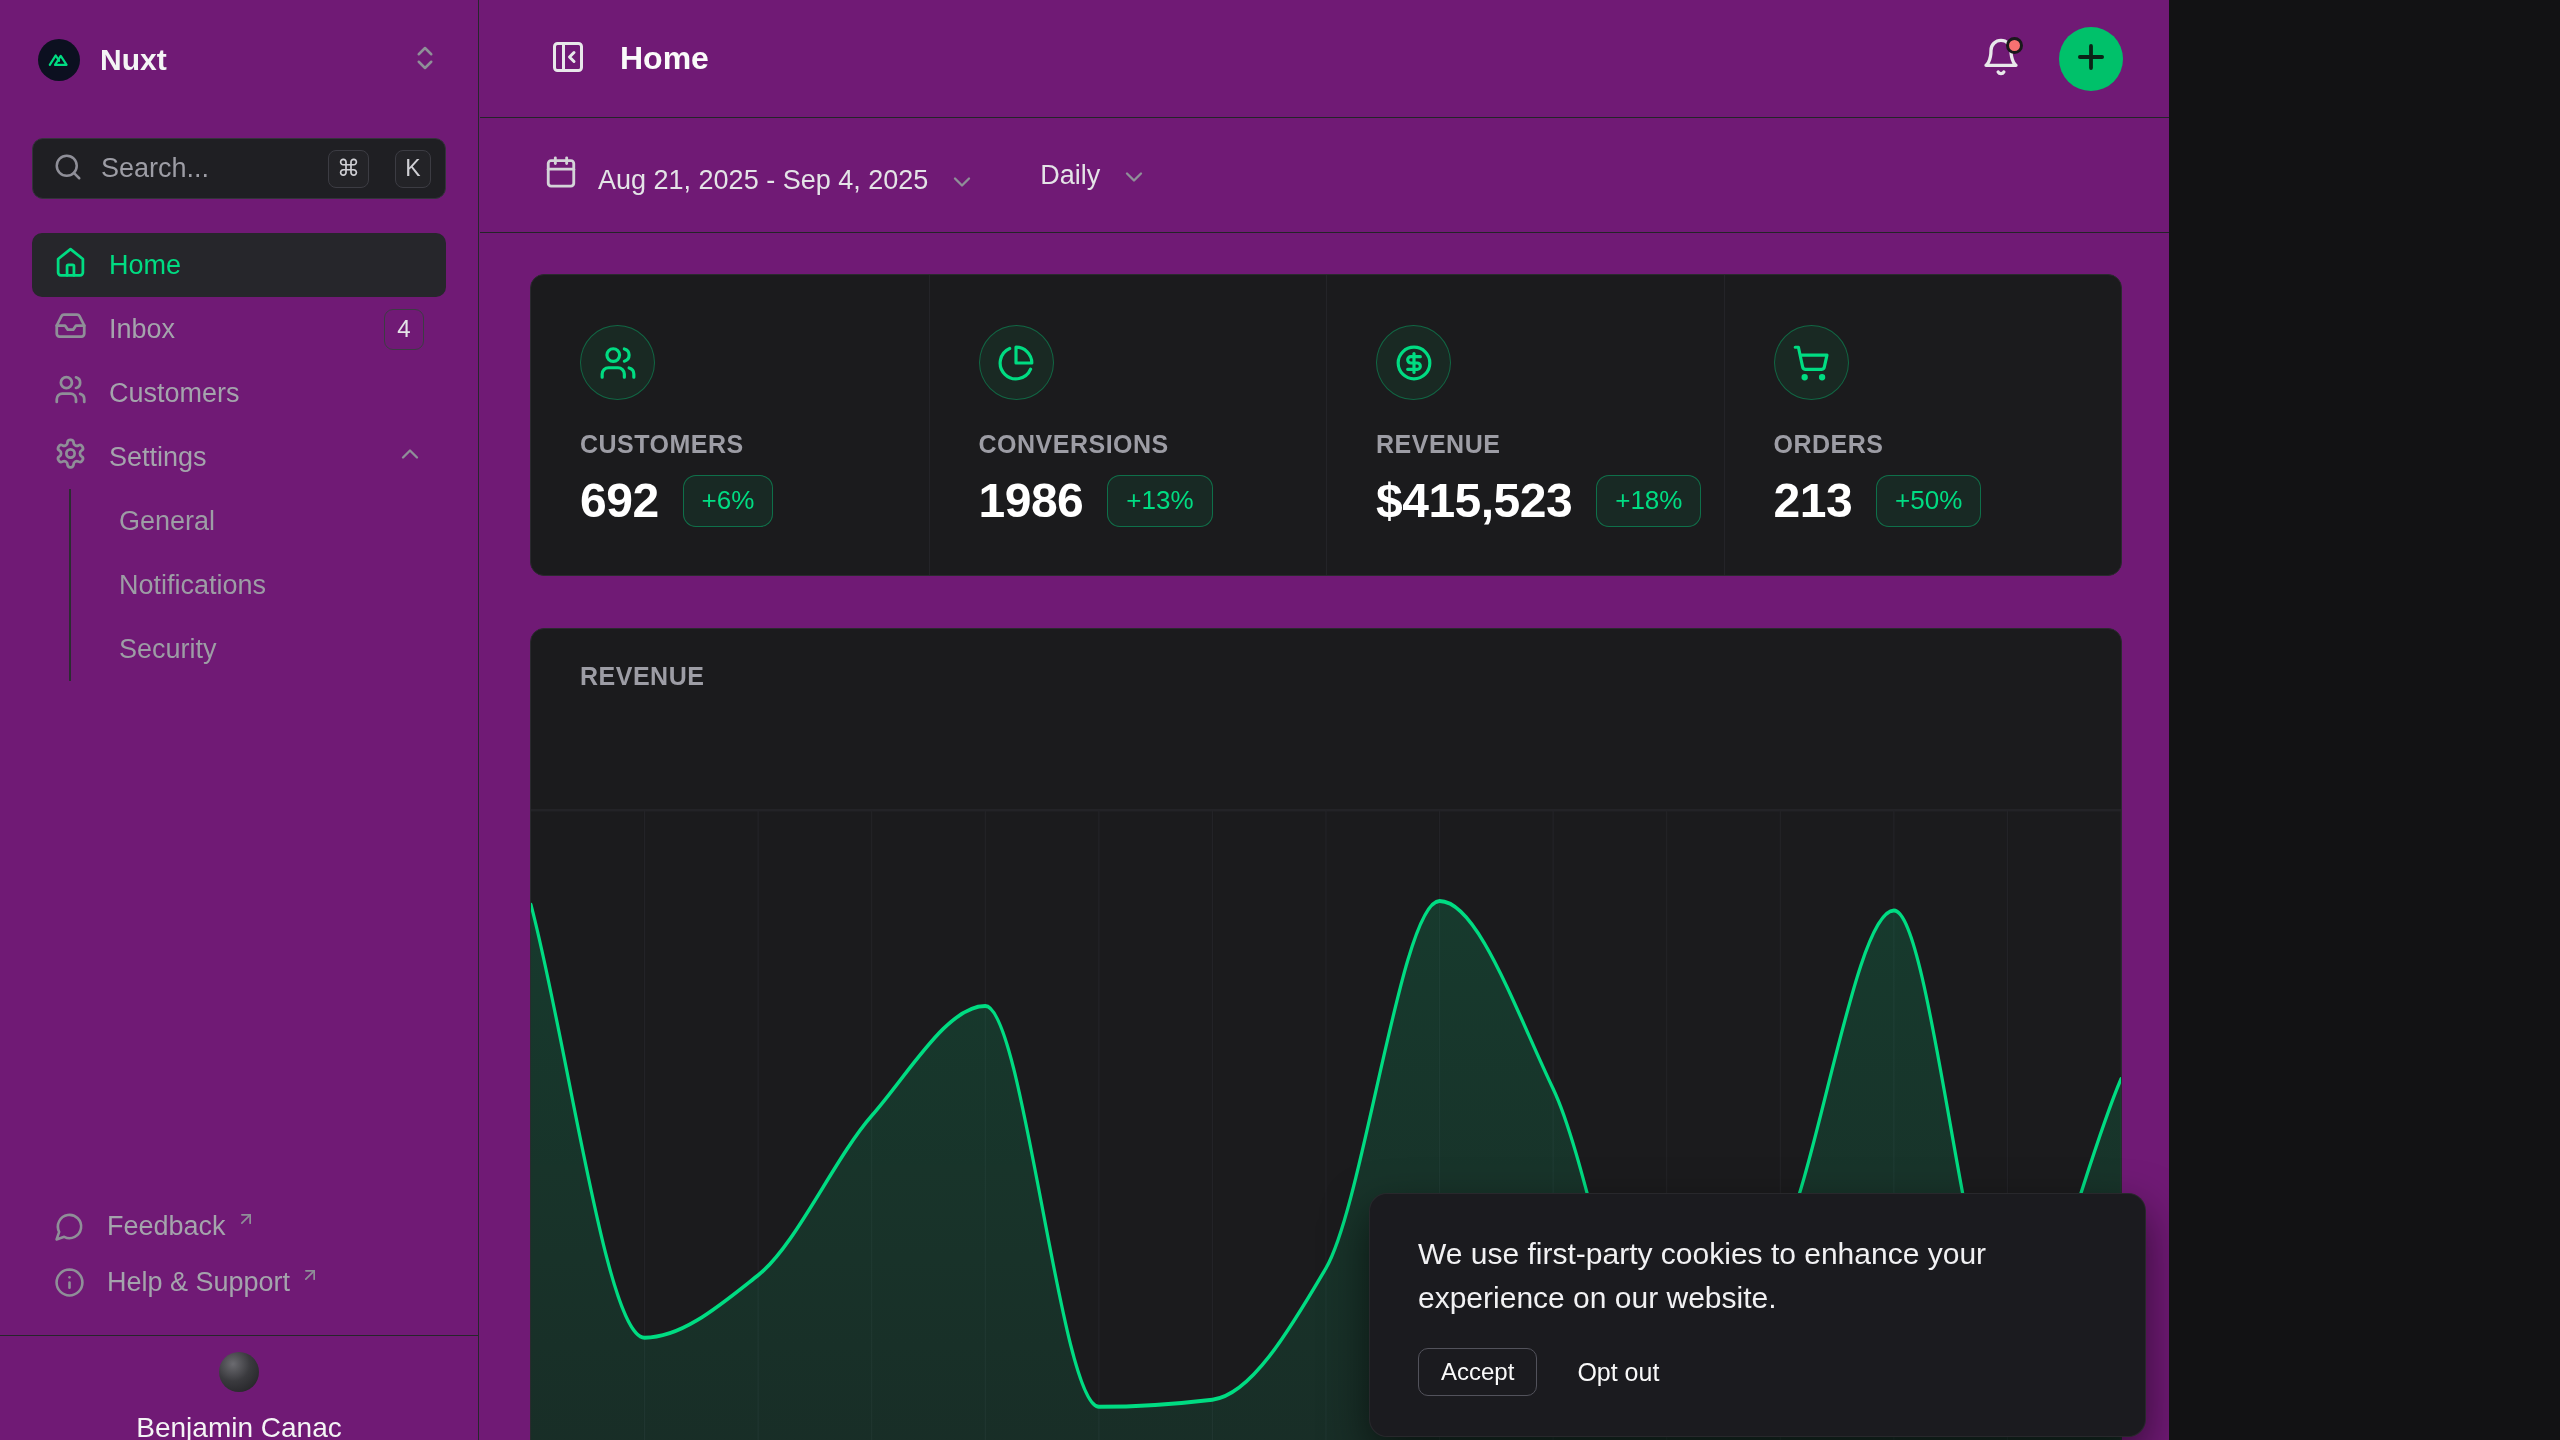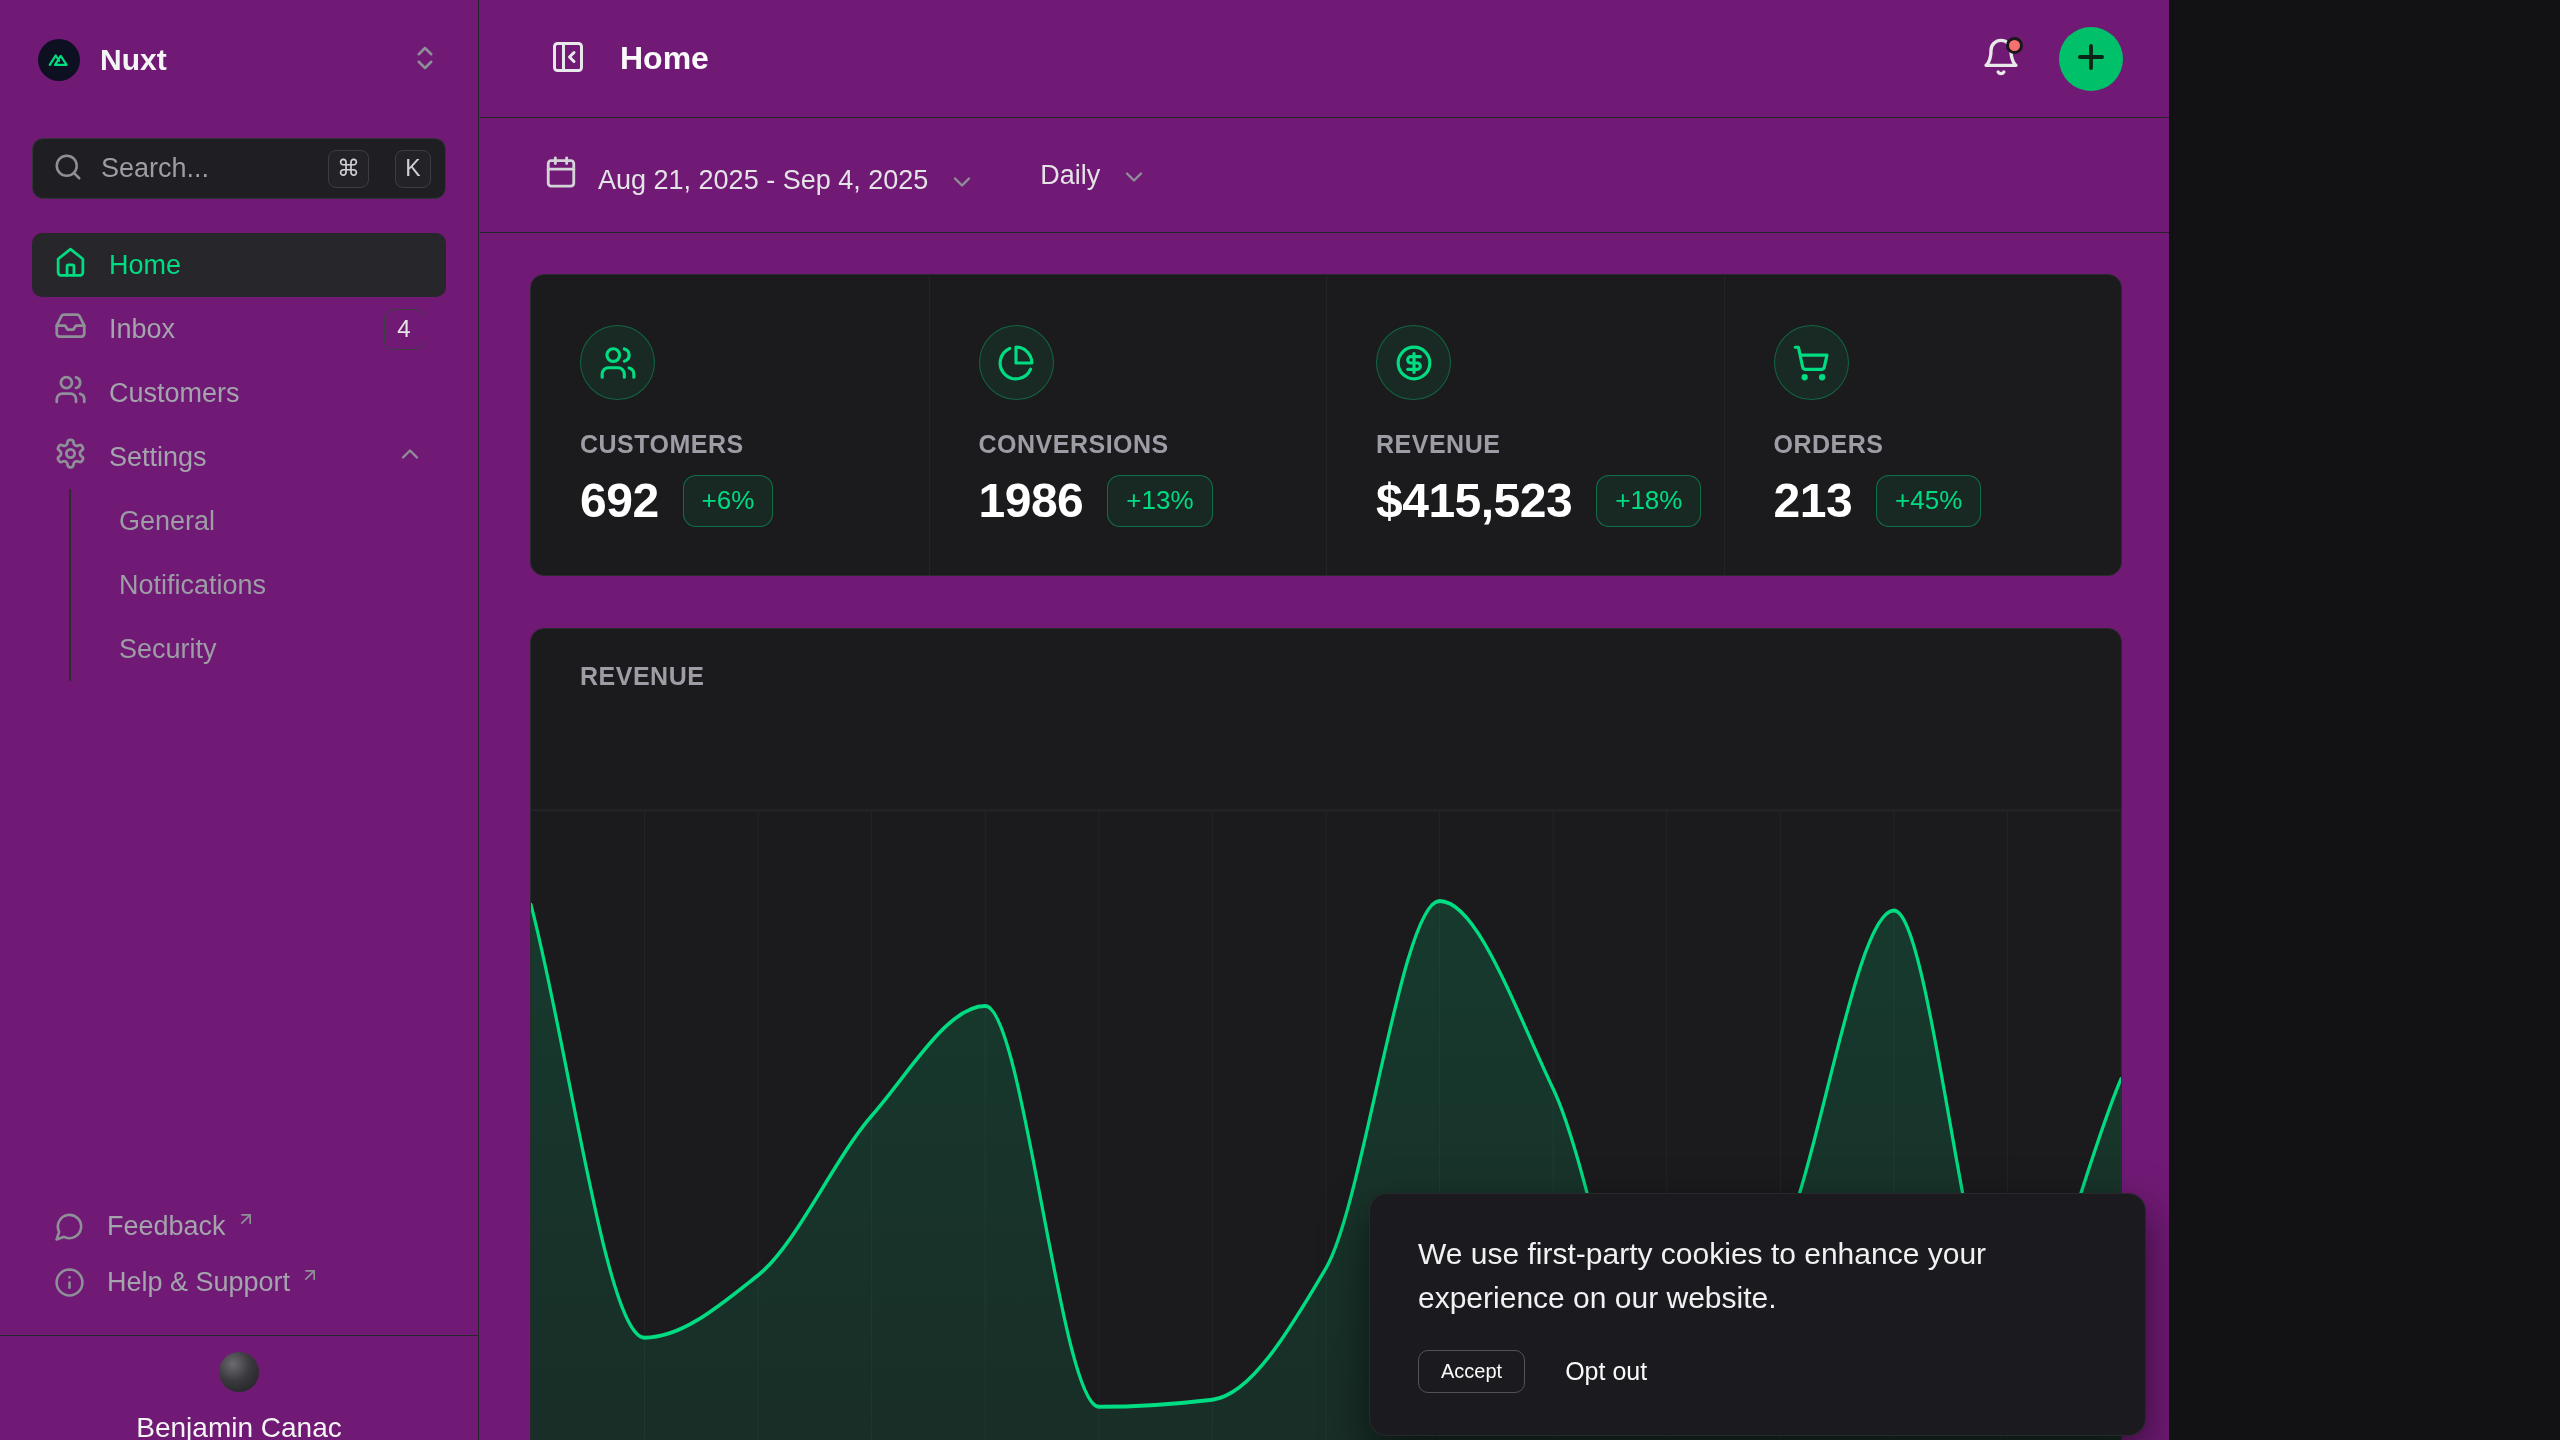--- a/index.html
+++ b/index.html
@@ -80,21 +80,21 @@
   .plot { position:relative; width:100%; height:700px; border-top:1px solid #232327; }
   .plot svg { display:block; width:100%; height:700px; }
 
   
   .cookie { position:absolute; right:23px; top:1193px; width:777px; background:#1b1b1f;
             border:1px solid rgba(255,255,255,0.06); border-radius:18px; padding:38px 48px 40px;
             box-shadow:0 18px 45px rgba(0,0,0,0.55); z-index:5; }
   .cookie .line { font-size:30px; line-height:44px; color:#f1f1f3; }
   .cookie-actions { margin-top:28px; display:flex; align-items:center; gap:40px; }
   .btn-outline { background:transparent; border:1.5px solid #52525b; border-radius:10px; padding:9px 22px;
-                 font-size:20px; color:#fafafa; font-family:inherit; cursor:pointer; }
+                 font-size:24px; color:#fafafa; font-family:inherit; cursor:pointer; }
   .btn-ghost { background:none; border:none; font-size:25px; color:#fafafa; font-family:inherit; cursor:pointer; padding:9px 0; }
 
   svg { flex:0 0 auto; }
 </style>
 </head>
 <body>
 
 <div id="screen">
 
   <aside class="sidebar">
@@ -338,21 +338,21 @@
           <div class="stat-ic">
             <svg width="38" height="38" viewBox="0 0 24 24" fill="none" stroke="currentColor" stroke-width="2" stroke-linecap="round" stroke-linejoin="round">
                 <circle cx="8" cy="21" r="1"></circle>
                 <circle cx="19" cy="21" r="1"></circle>
                 <path d="M2.05 2.05h2l2.66 12.42a2 2 0 0 0 2 1.58h9.78a2 2 0 0 0 1.95-1.57l1.65-7.43H5.12"></path>
               </svg>
           </div>
           <div class="stat-label">ORDERS</div>
           <div class="stat-row">
             <span class="stat-value">213</span>
-            <span class="delta-badge">+45%</span>
+            <span class="delta-badge">+50%</span>
           </div>
         </div>
       </section>
 
       <section class="chart-card">
         <div class="chart-head">
           <div class="chart-label">REVENUE</div>
         </div>
         <div class="plot">
           <svg viewBox="0 0 1984 700" preserveAspectRatio="none">

